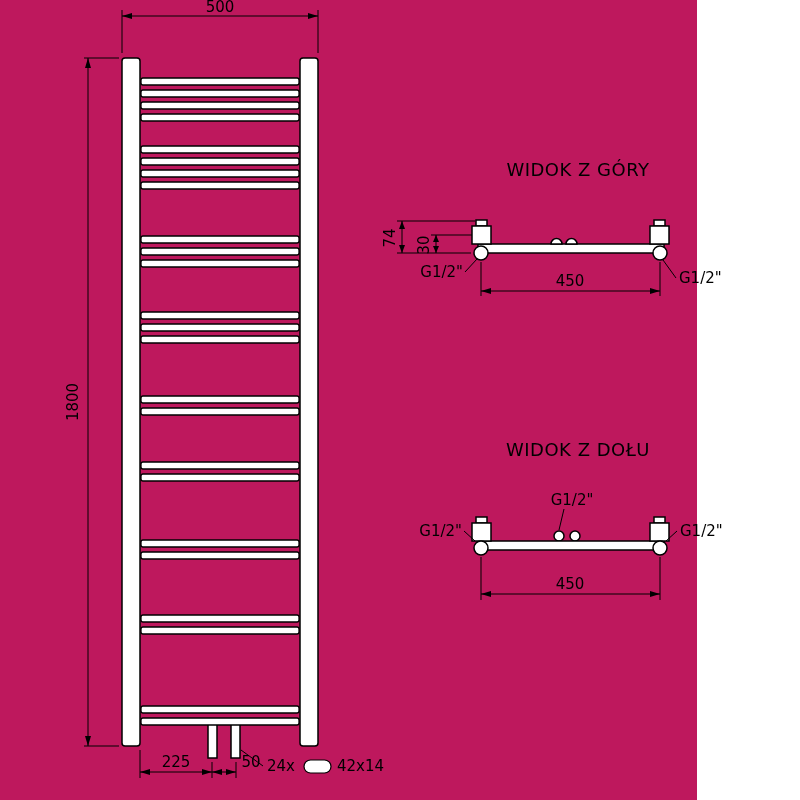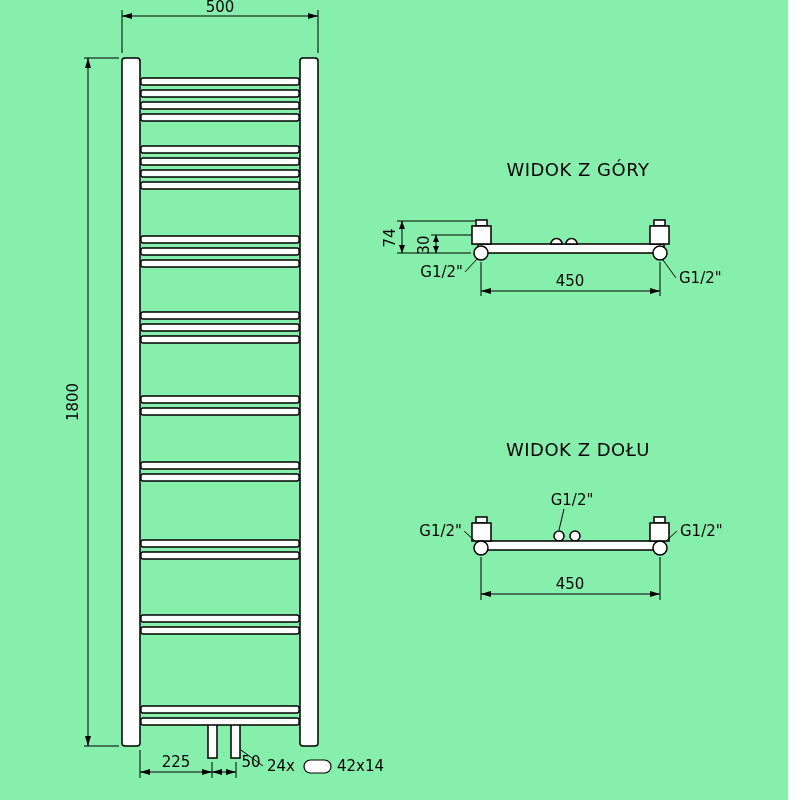--- a/index.html
+++ b/index.html
@@ -1,16 +1,16 @@
 <!DOCTYPE html>
 <html><head>
 <meta charset="utf-8">
 <style>
   html,body { margin:0; padding:0; background:#ffffff; }
-  .stage { width:788px; height:800px; position:relative; background:#86efac; }
+  .stage { width:697px; height:800px; position:relative; background:#be185d; }
   svg { font-family:"DejaVu Sans", sans-serif; }
   .shape   { fill:#ffffff; stroke:#000000; stroke-width:1.5; }
   .rung    { fill:#ffffff; stroke:#000000; stroke-width:1.3; }
   .dim     { stroke:#000000; stroke-width:1; fill:none; }
   .leader  { stroke:#000000; stroke-width:1; fill:none; }
   .arr     { fill:#000000; stroke:none; }
   .dim-text   { font-size:15px; fill:#000000; }
   .title-text { font-size:18px; fill:#000000; letter-spacing:0.5px; }
 </style>
 </head>

